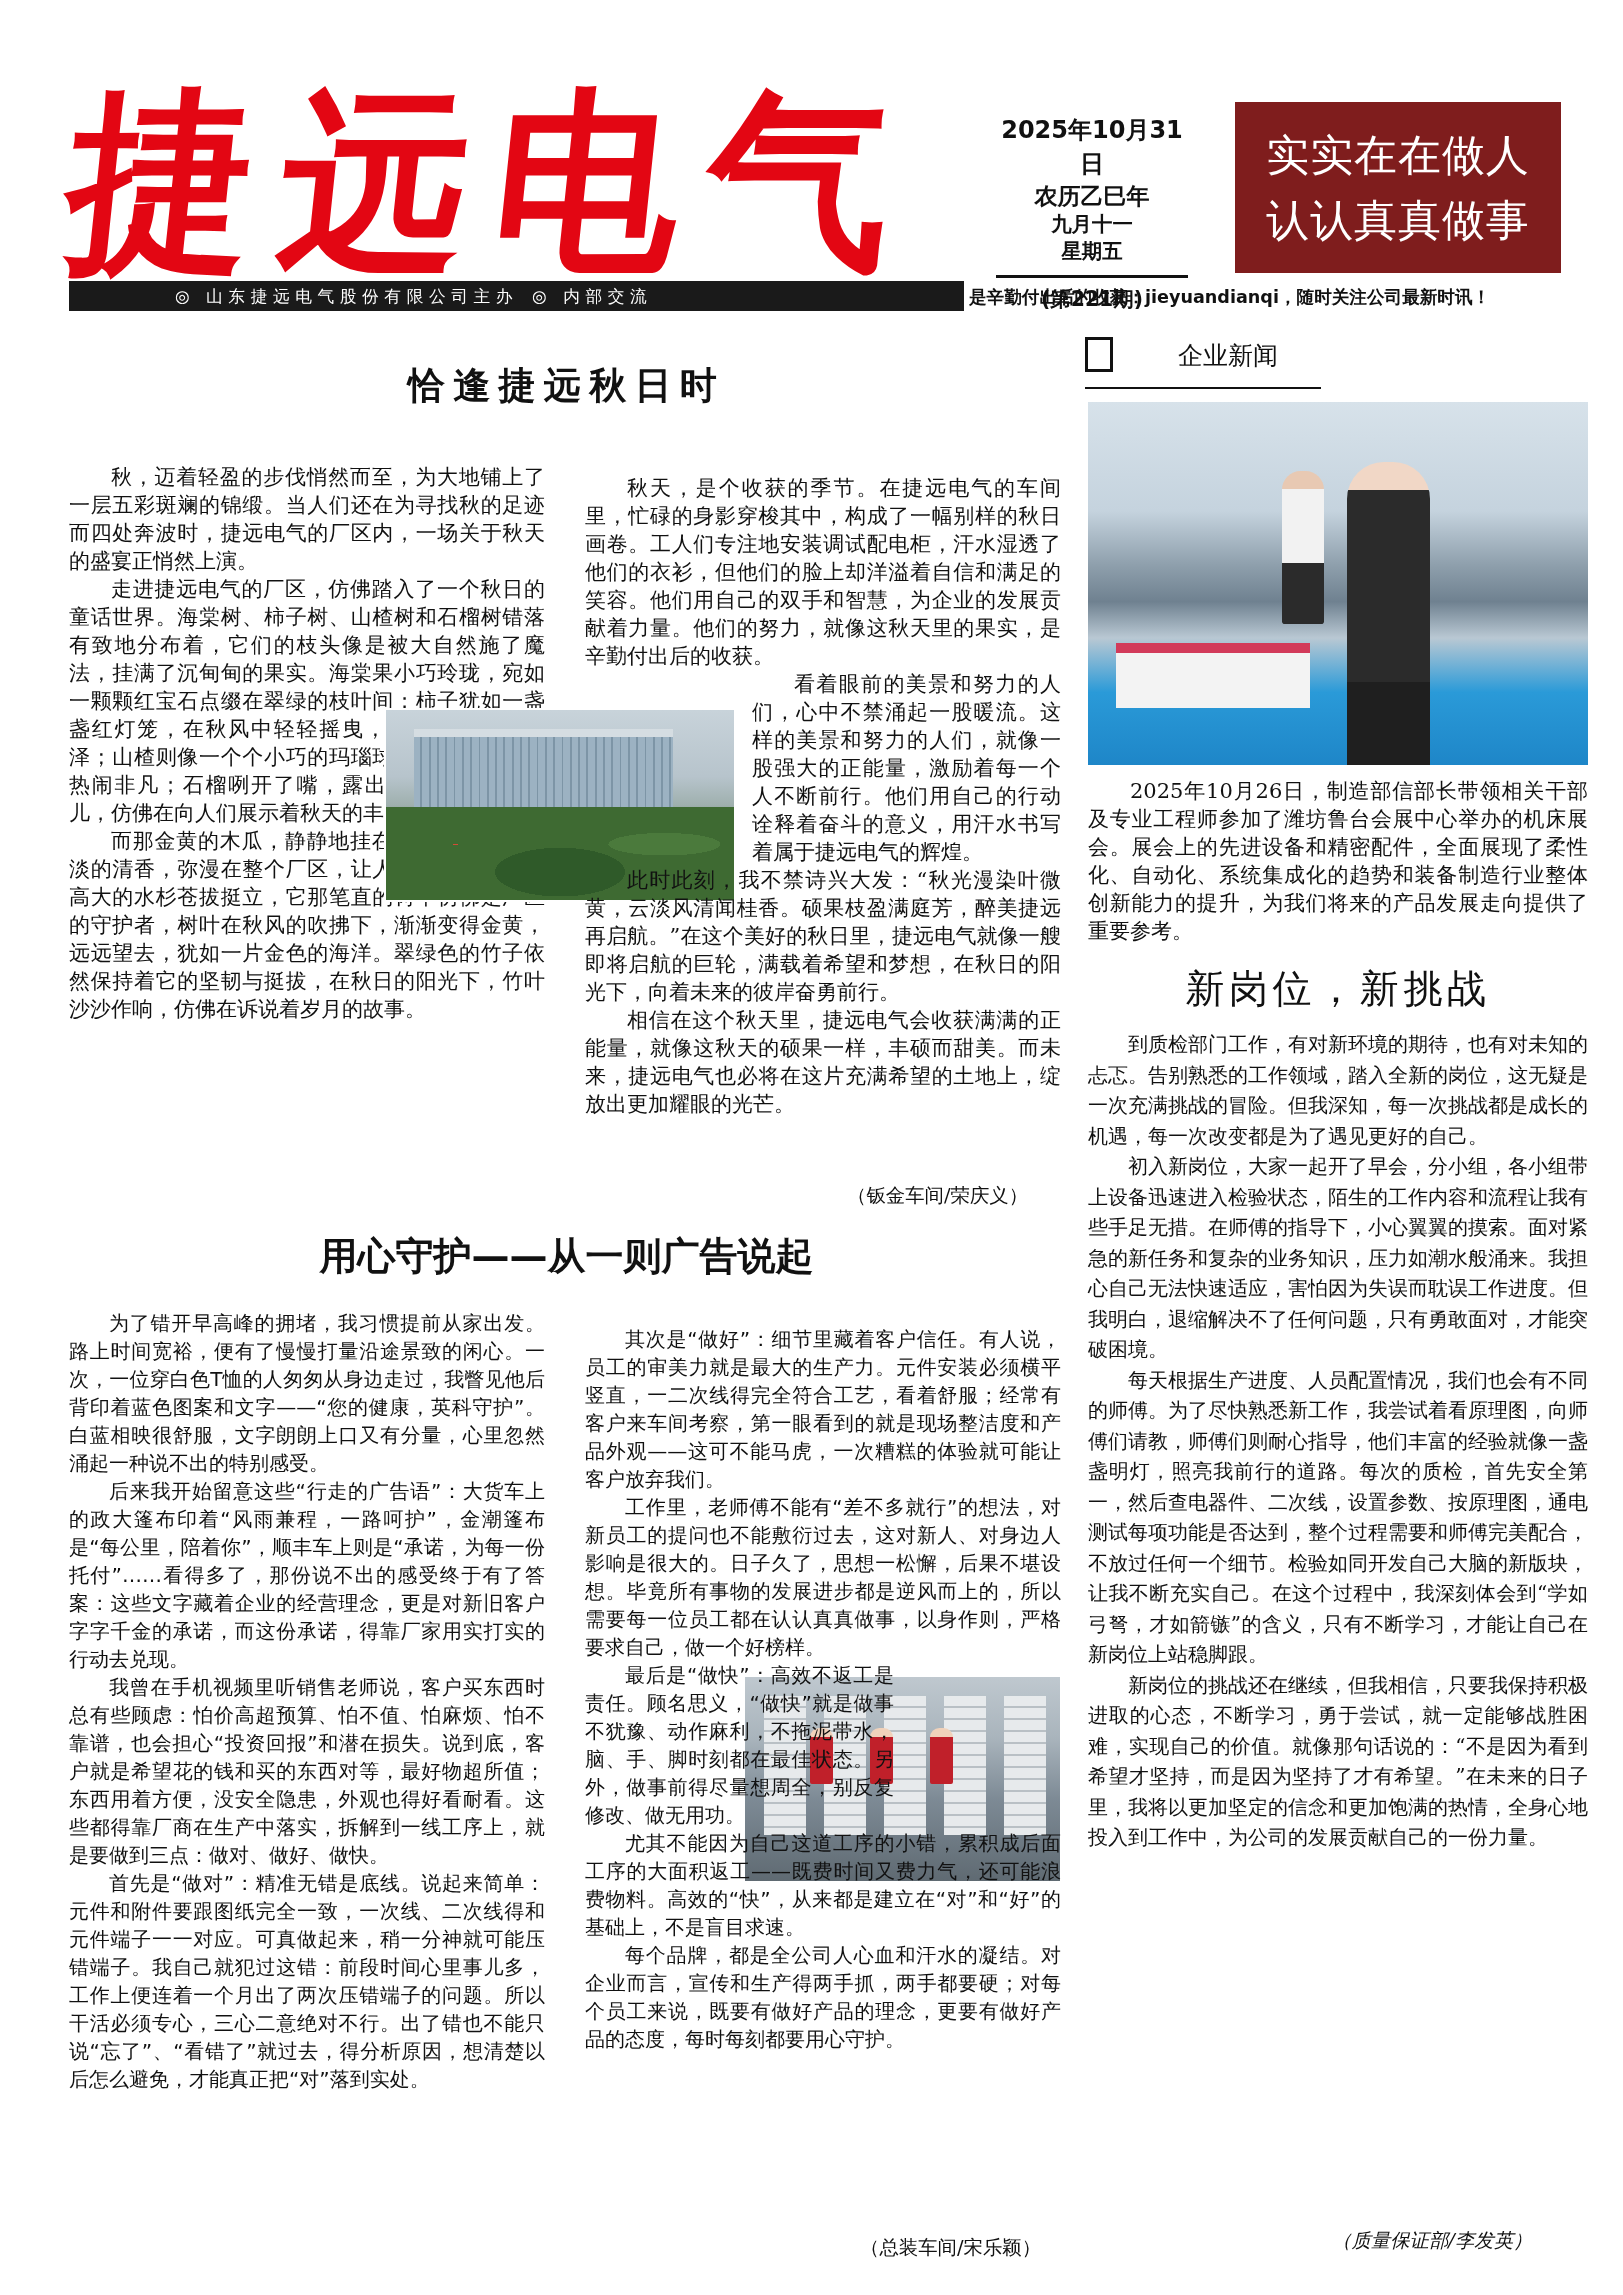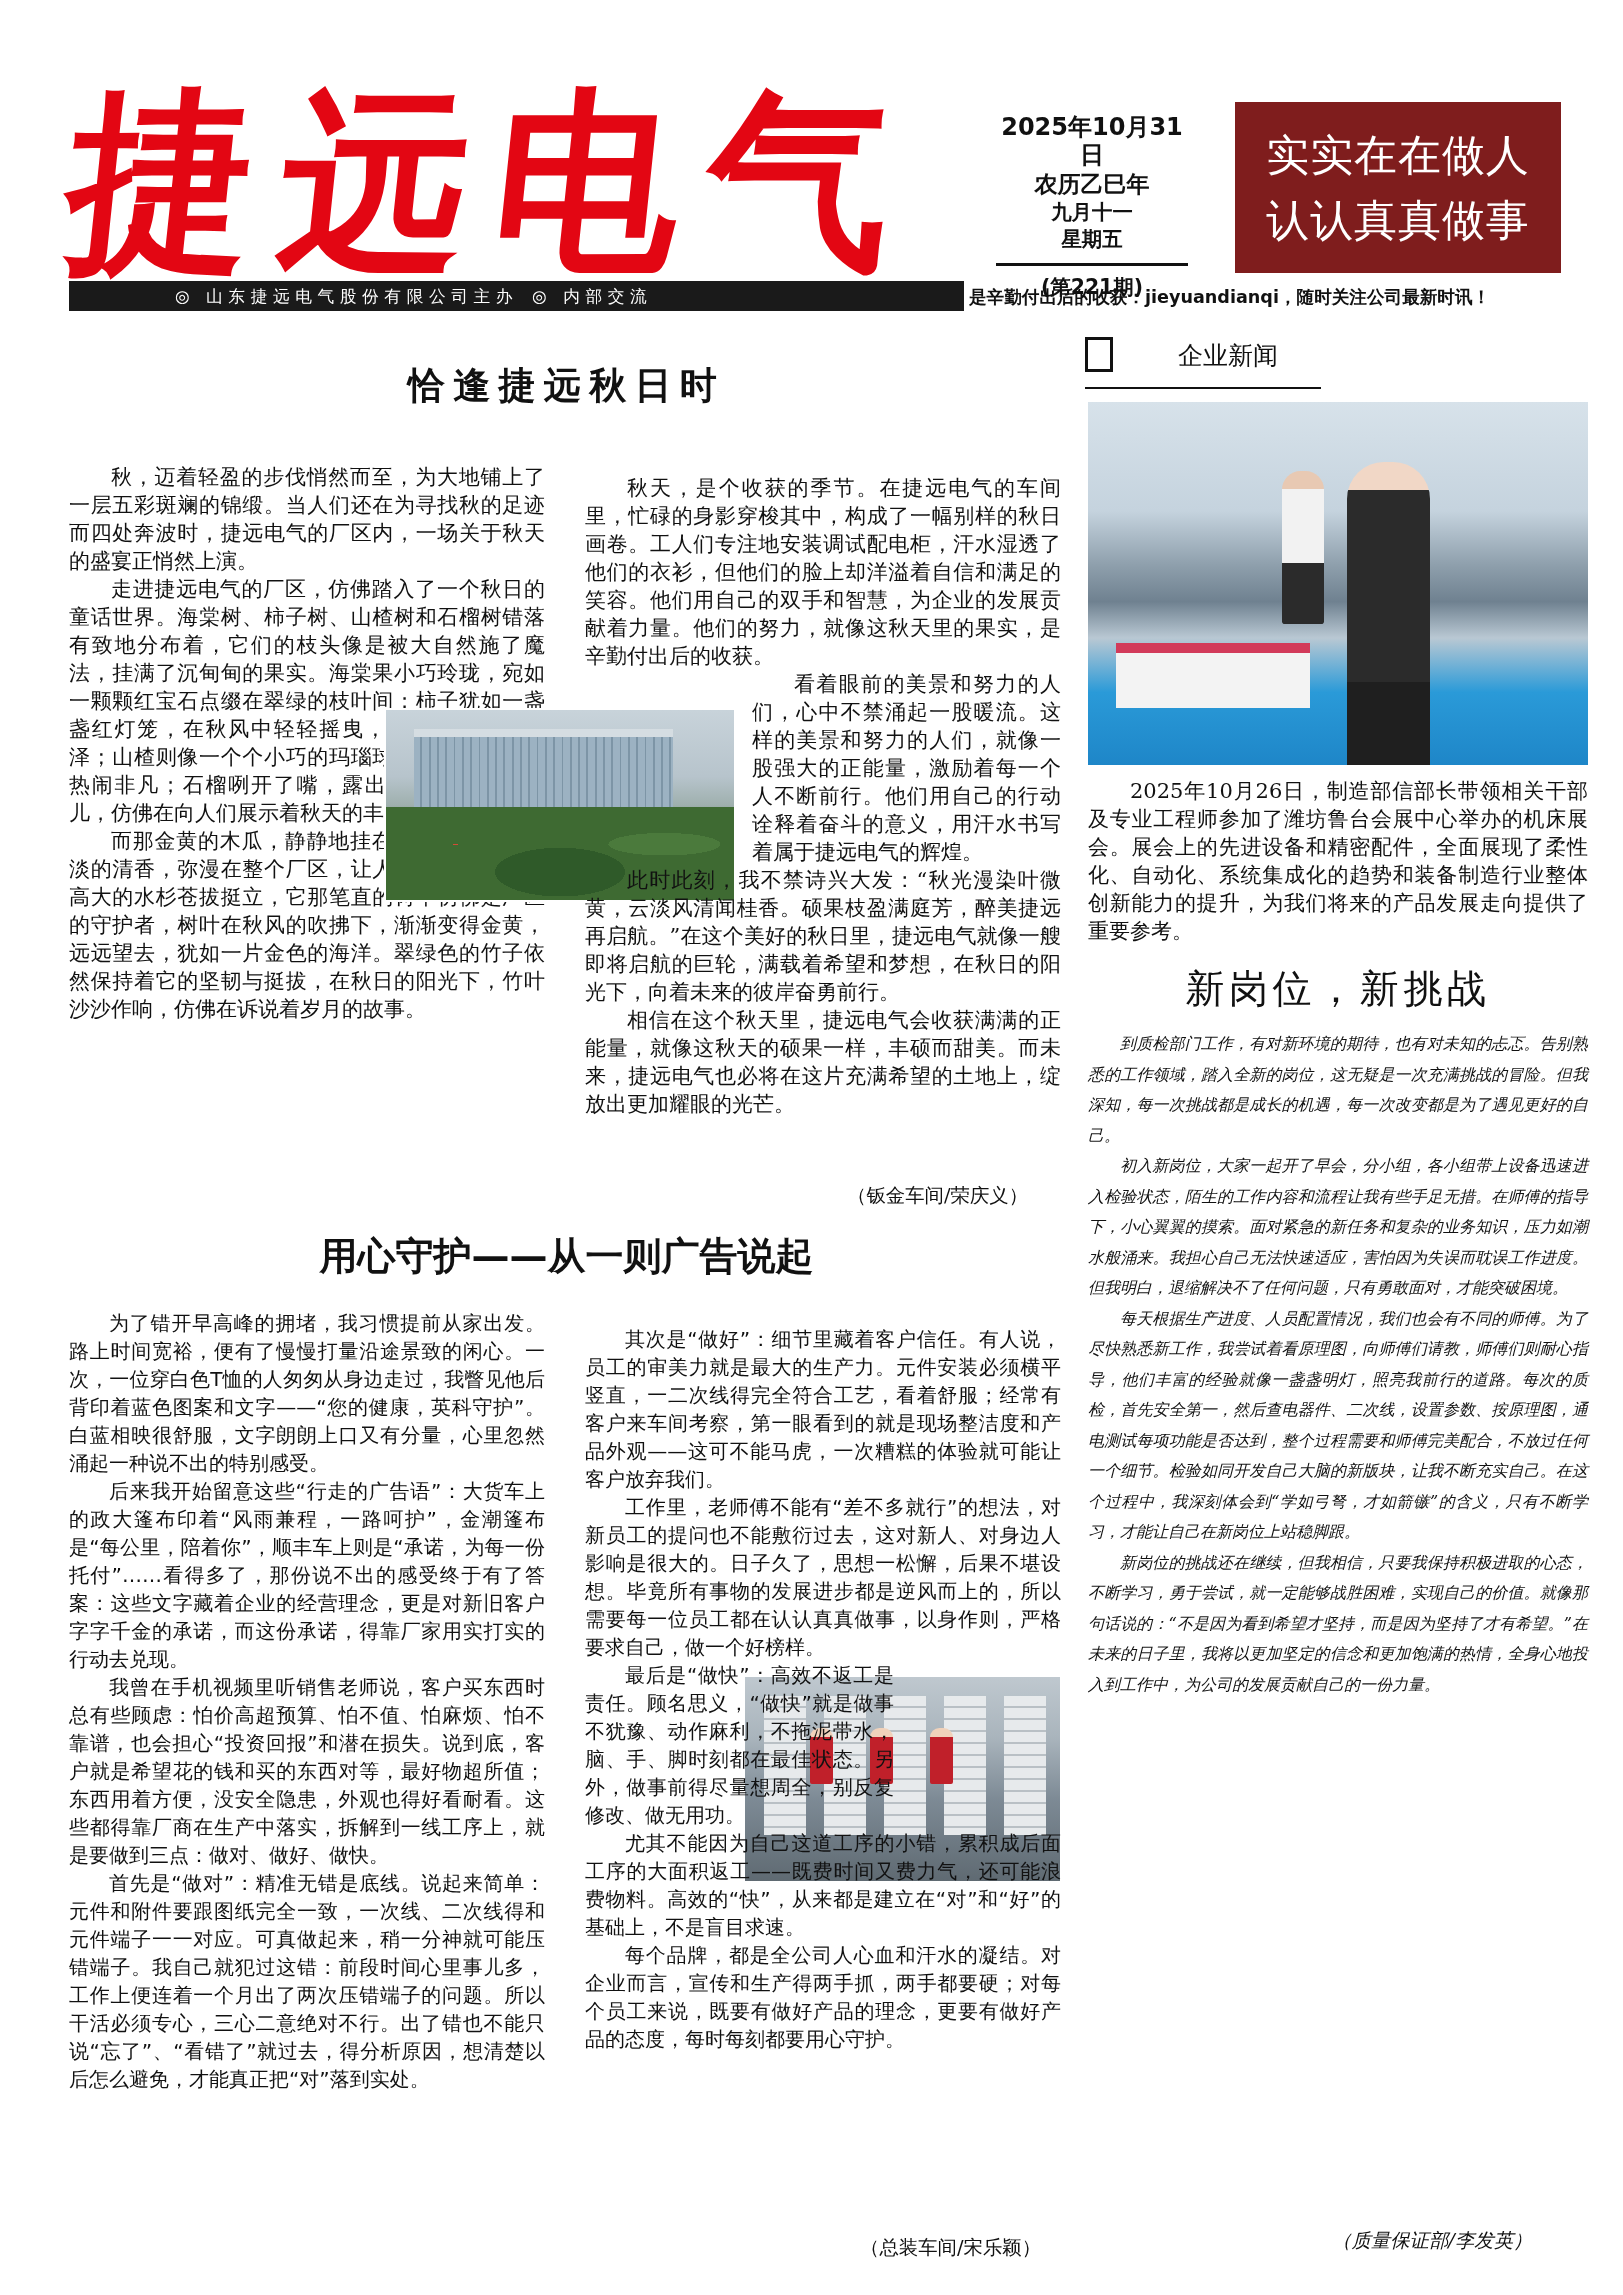--- a/index.html
+++ b/index.html
@@ -3,38 +3,38 @@
 <meta charset="utf-8">
 <style>
   * { box-sizing: border-box; margin: 0; padding: 0; }
   html, body { width: 1623px; height: 2295px; background: #ffffff; }
   body { position: relative; font-family: "DejaVu Serif", "Liberation Serif", serif; color: #111; overflow: hidden; }
 
   
   .masthead-title { position: absolute; left: 69px; top: 79px; width: 856px; height: 204px; display: flex; gap: 18.5px; align-items: center; }
   .masthead-title span { font-family: "DejaVu Serif", serif; font-size: 185px; line-height: 1; color: #e30613; font-weight: bold; transform: skewX(-6deg) scaleY(1.05); letter-spacing: 9.3px; }
   .dateblock { position: absolute; left: 990px; top: 113px; width: 204px; text-align: center; font-family: "DejaVu Sans", "Liberation Sans", sans-serif; font-weight: bold; color: #111; }
-  .dateblock .d1 { font-size: 24px; line-height: 28px; }
+  .dateblock .d1 { font-size: 24px; line-height: 34px; }
   .dateblock .d2 { font-size: 23px; line-height: 30px; }
   .dateblock .d3 { font-size: 20.4px; line-height: 27px; }
   .dateblock .rule { height: 2.8px; background: #111; margin: 10.2px 5.6px 8.3px; }
   .dateblock .issue { font-size: 20.4px; line-height: 26px; }
   .slogan { position: absolute; left: 1235px; top: 102px; width: 326px; height: 171px; background: #7f1d1d; color: #fff; display: flex; flex-direction: column; justify-content: center; align-items: center; gap: 14px; }
   .slogan div { font-family: "DejaVu Serif", serif; font-size: 43px; line-height: 51px; letter-spacing: 0.9px; }
 
   
   .banner { position: absolute; left: 69px; top: 281px; width: 895px; height: 30px; background: #1a1a1a; color: #fff; font-family: "DejaVu Sans", sans-serif; font-size: 16.7px; display: flex; align-items: center; padding-left: 106px; letter-spacing: 5.6px; gap: 14px; }
   .wechat { position: absolute; left: 969px; top: 283px; width: 643px; height: 28px; font-family: "DejaVu Sans", sans-serif; font-weight: bold; font-size: 17.6px; line-height: 28px; white-space: nowrap; overflow: hidden; }
 
   
   .headline { position: absolute; text-align: center; font-weight: bold; }
   .col { position: absolute; font-size: 21px; line-height: 28px; text-align: justify; }
   .col p { text-indent: 2em; }
   .col.sans { font-family: "DejaVu Sans", "Liberation Sans", sans-serif; font-size: 20px; line-height: 28px; }
-  .col.kai { font-family: "DejaVu Serif", serif; font-size: 16px; line-height: 30.5px; font-style: italic; }
+  .col.kai { font-family: "DejaVu Serif", serif; font-size: 20px; line-height: 30.5px; }
   .byline { position: absolute; font-size: 19.4px; }
 
   
   .photo { position: absolute; overflow: hidden; }
   .photo-building { background: linear-gradient(180deg, #c8d3da 0%, #b7c4cc 35%, #9fb0ae 50%, #6e8a6a 62%, #4f6e45 75%, #3c5a33 100%); }
   .photo-building .bldg { position: absolute; left: 28px; top: 18.5px; width: 259px; height: 97px; background: repeating-linear-gradient(90deg, #9cb2c2 0 6.5px, #7d95a6 6.5px 8.3px); border-top: 8.3px solid #d5dde2; }
   .photo-building .trees { position: absolute; left: 0; bottom: 0; width: 100%; height: 93px; background: radial-gradient(ellipse at 20% 40%, #d44b36 0 2.8px, transparent 3.2px), radial-gradient(ellipse at 50% 70%, #2f5a29 0 65px, transparent 65px), radial-gradient(ellipse at 80% 40%, #4b7a3c 0 56px, transparent 56px), #3e6a32; }
   .photo-expo { background: linear-gradient(180deg, #d7e2ea 0%, #c5d3de 30%, #8e9fac 45%, #6f8190 55%, #b9c8d3 65%, #2a9ad8 80%, #1e86c8 100%); }
   .photo-expo .table { position: absolute; left: 28px; top: 241px; width: 194px; height: 65px; background: #f3f3f3; border-top: 10.2px solid #d23a5a; }
   .photo-expo .person { position: absolute; left: 259px; top: 60px; width: 83px; height: 315px; background: linear-gradient(180deg, #f1d7c6 0 28px, #2b2b2b 28px 70%, #1f1f1f 70% 100%); border-radius: 37px 37px 4.6px 4.6px; }

